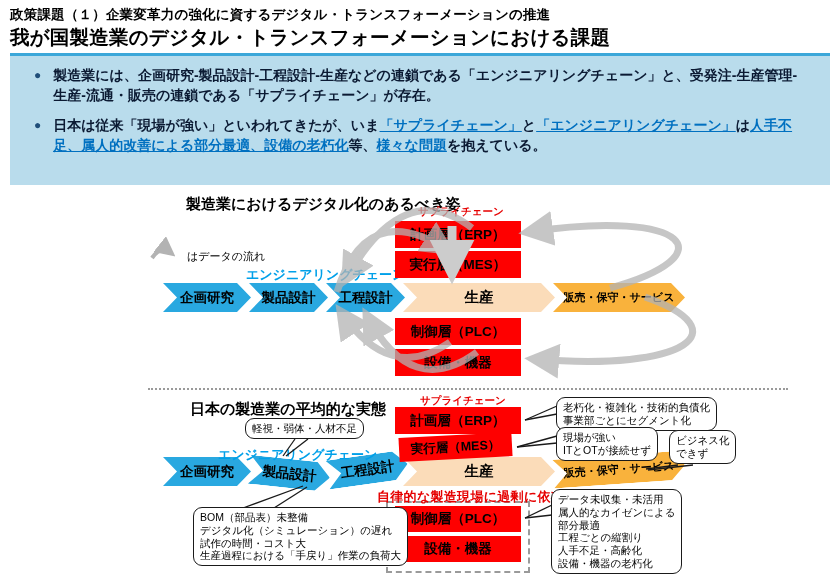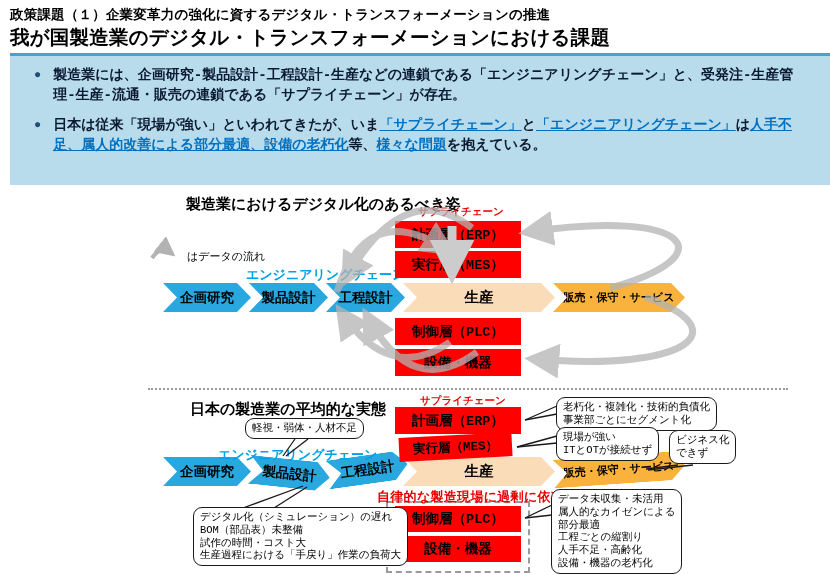--- a/index.html
+++ b/index.html
@@ -1,17 +1,17 @@
 <!DOCTYPE html>
 <html><head>
 <meta charset="utf-8">
 <style>
   html,body{margin:0;padding:0;background:#fff;}
   .canvas{position:relative;width:830px;height:575px;background:#fff;overflow:hidden;
-          font-family:Liberation Mono, monospace;color:#000;}
+          font-family:Liberation Sans, sans-serif;color:#000;}
   
   .hdr-sub{position:absolute;left:10px;top:6px;font-size:13.5px;font-weight:bold;letter-spacing:.2px;}
   .hdr-title{position:absolute;left:10px;top:24px;font-size:19.5px;font-weight:bold;letter-spacing:.2px;}
   
   .summary{position:absolute;left:10px;top:53px;width:808px;height:120px;background:#b9dcec;
            border-top:3px solid #3ba7d9;padding:9px 12px 0 16px;box-sizing:content-box;}
   .bullet-row{display:flex;align-items:flex-start;margin-bottom:9px;}
   .bullet-dot{color:#1f4e79;font-size:12px;line-height:20px;margin:0 12px 0 8px;}
   .bullet-text{font-size:14px;line-height:1.45;font-weight:600;color:#0b1a33;width:750px;}
   .seg-link{color:#0070c0;text-decoration:underline;font-weight:bold;}
@@ -102,22 +102,22 @@
   </div>
   <div class="callout" style="left:556px;top:427px;">
     <div>現場が強い</div>
     <div>ITとOTが接続せず</div>
   </div>
   <div class="callout" style="left:669px;top:430px;">
     <div>ビジネス化</div>
     <div>できず</div>
   </div>
   <div class="callout" style="left:193px;top:507px;">
+    <div>BOM（部品表）未整備</div>
     <div>デジタル化（シミュレーション）の遅れ</div>
-    <div>BOM（部品表）未整備</div>
     <div>試作の時間・コスト大</div>
     <div>生産過程における「手戻り」作業の負荷大</div>
   </div>
   <div class="callout" style="left:551px;top:489px;">
     <div>データ未収集・未活用</div>
     <div>属人的なカイゼンによる</div>
     <div>部分最適</div>
     <div>工程ごとの縦割り</div>
     <div>人手不足・高齢化</div>
     <div>設備・機器の老朽化</div>

